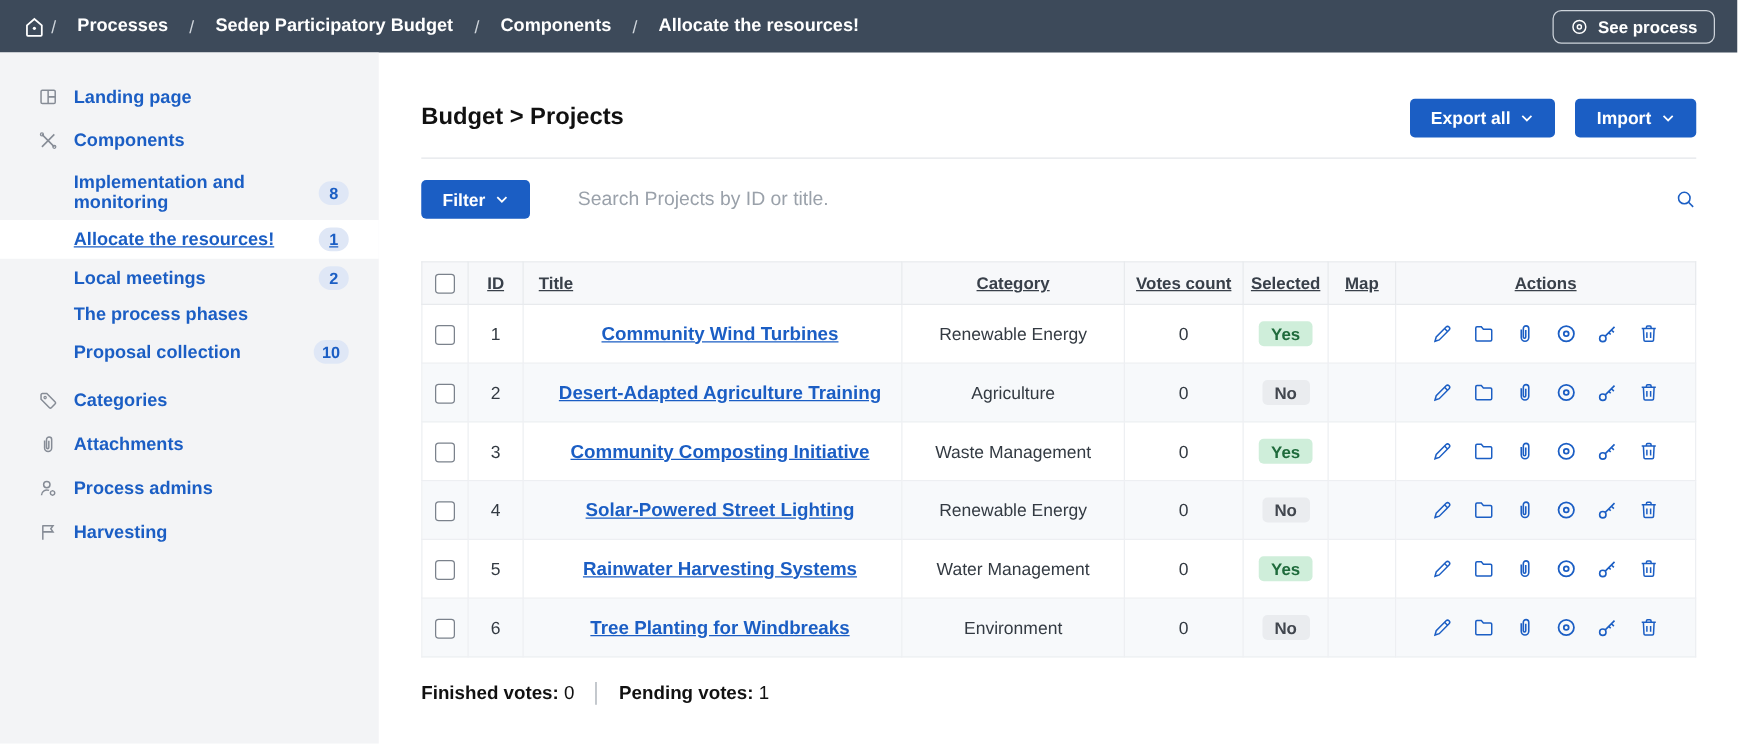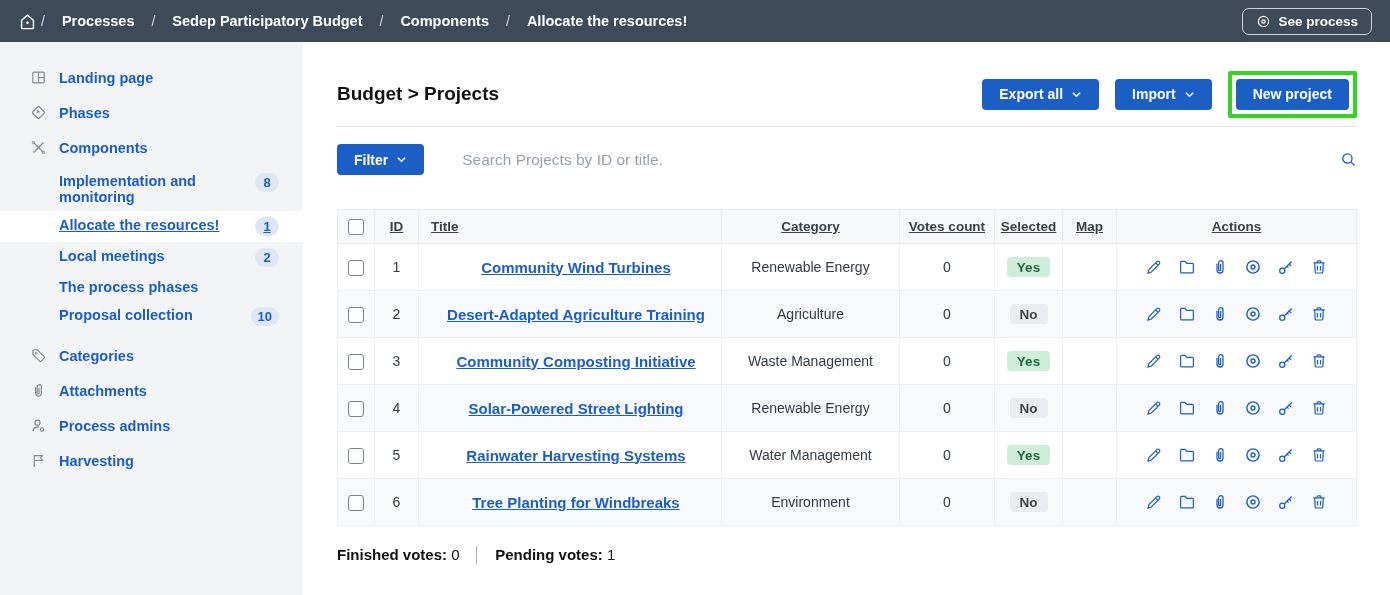--- a/index.html
+++ b/index.html
@@ -24,21 +24,21 @@
   .sidebar { width:303px; background:#f3f4f6; padding:18px 0 0 0; flex-shrink:0; }
   .main { flex:1; padding:0 33px 0 34px; }
 
   
   .snav { list-style:none; }
   .snav > li { display:flex; align-items:center; gap:12px; padding:9px 14px 9px 30px;
     font-size:14.5px; font-weight:600; color:#1b5ec4; cursor:pointer; }
   .snav .sicon { width:17px; height:17px; color:#868c96; flex-shrink:0; display:flex; }
   .snav .sicon svg { width:17px; height:17px; stroke:#868c96; }
   .subnav { list-style:none; margin:2px 0 6px 0; }
-  .subnav li { display:flex; justify-content:space-between;
+  .subnav li { display:flex; align-items:center; justify-content:space-between;
     padding:6px 24px 6px 59px; font-size:14.5px; font-weight:600; color:#1b5ec4; cursor:pointer; }
   .subnav li.active { background:#fff; }
   .subnav li.active .sublabel { font-weight:700; text-decoration:underline; }
   .subnav li.active .badge { text-decoration:underline; }
   .badge { background:#dfe7f6; color:#1b5ec4; border-radius:10px; min-width:24px;
     height:19px; display:inline-flex; align-items:center; justify-content:center;
     font-size:13px; font-weight:700; padding:0 7px; }
 
   
   .main-head { display:flex; align-items:center; margin-top:29px; height:46px; }
@@ -194,28 +194,20 @@
         <span class="sicon">
             <svg viewBox="0 0 24 24" fill="none" stroke="currentColor">
               <use href="#i-layout"></use>
             </svg>
           </span>
         <span>Landing page</span>
       </li>
       <li>
         <span class="sicon">
             <svg viewBox="0 0 24 24" fill="none" stroke="currentColor">
-              <use href="#i-phases"></use>
-            </svg>
-          </span>
-        <span>Phases</span>
-      </li>
-      <li>
-        <span class="sicon">
-            <svg viewBox="0 0 24 24" fill="none" stroke="currentColor">
               <use href="#i-tools"></use>
             </svg>
           </span>
         <span>Components</span>
       </li>
     </ul>
     <ul class="subnav">
       <li>
         <span class="sublabel">Implementation and monitoring</span>
         <span class="badge">8</span>
@@ -281,25 +273,20 @@
           <svg viewBox="0 0 24 24" fill="none" stroke="currentColor">
               <use href="#i-chev"></use>
             </svg>
         </button>
         <button class="btn-blue">
           <span>Import</span>
           <svg viewBox="0 0 24 24" fill="none" stroke="currentColor">
               <use href="#i-chev"></use>
             </svg>
         </button>
-        <span class="annotation-box">
-          <button class="btn-blue">
-            <span>New project</span>
-          </button>
-        </span>
       </div>
     </div>
     <div class="divider"></div>
 
     <div class="filter-row">
       <button class="btn-blue">
         <span>Filter</span>
         <svg viewBox="0 0 24 24" fill="none" stroke="currentColor">
             <use href="#i-chev"></use>
           </svg>

